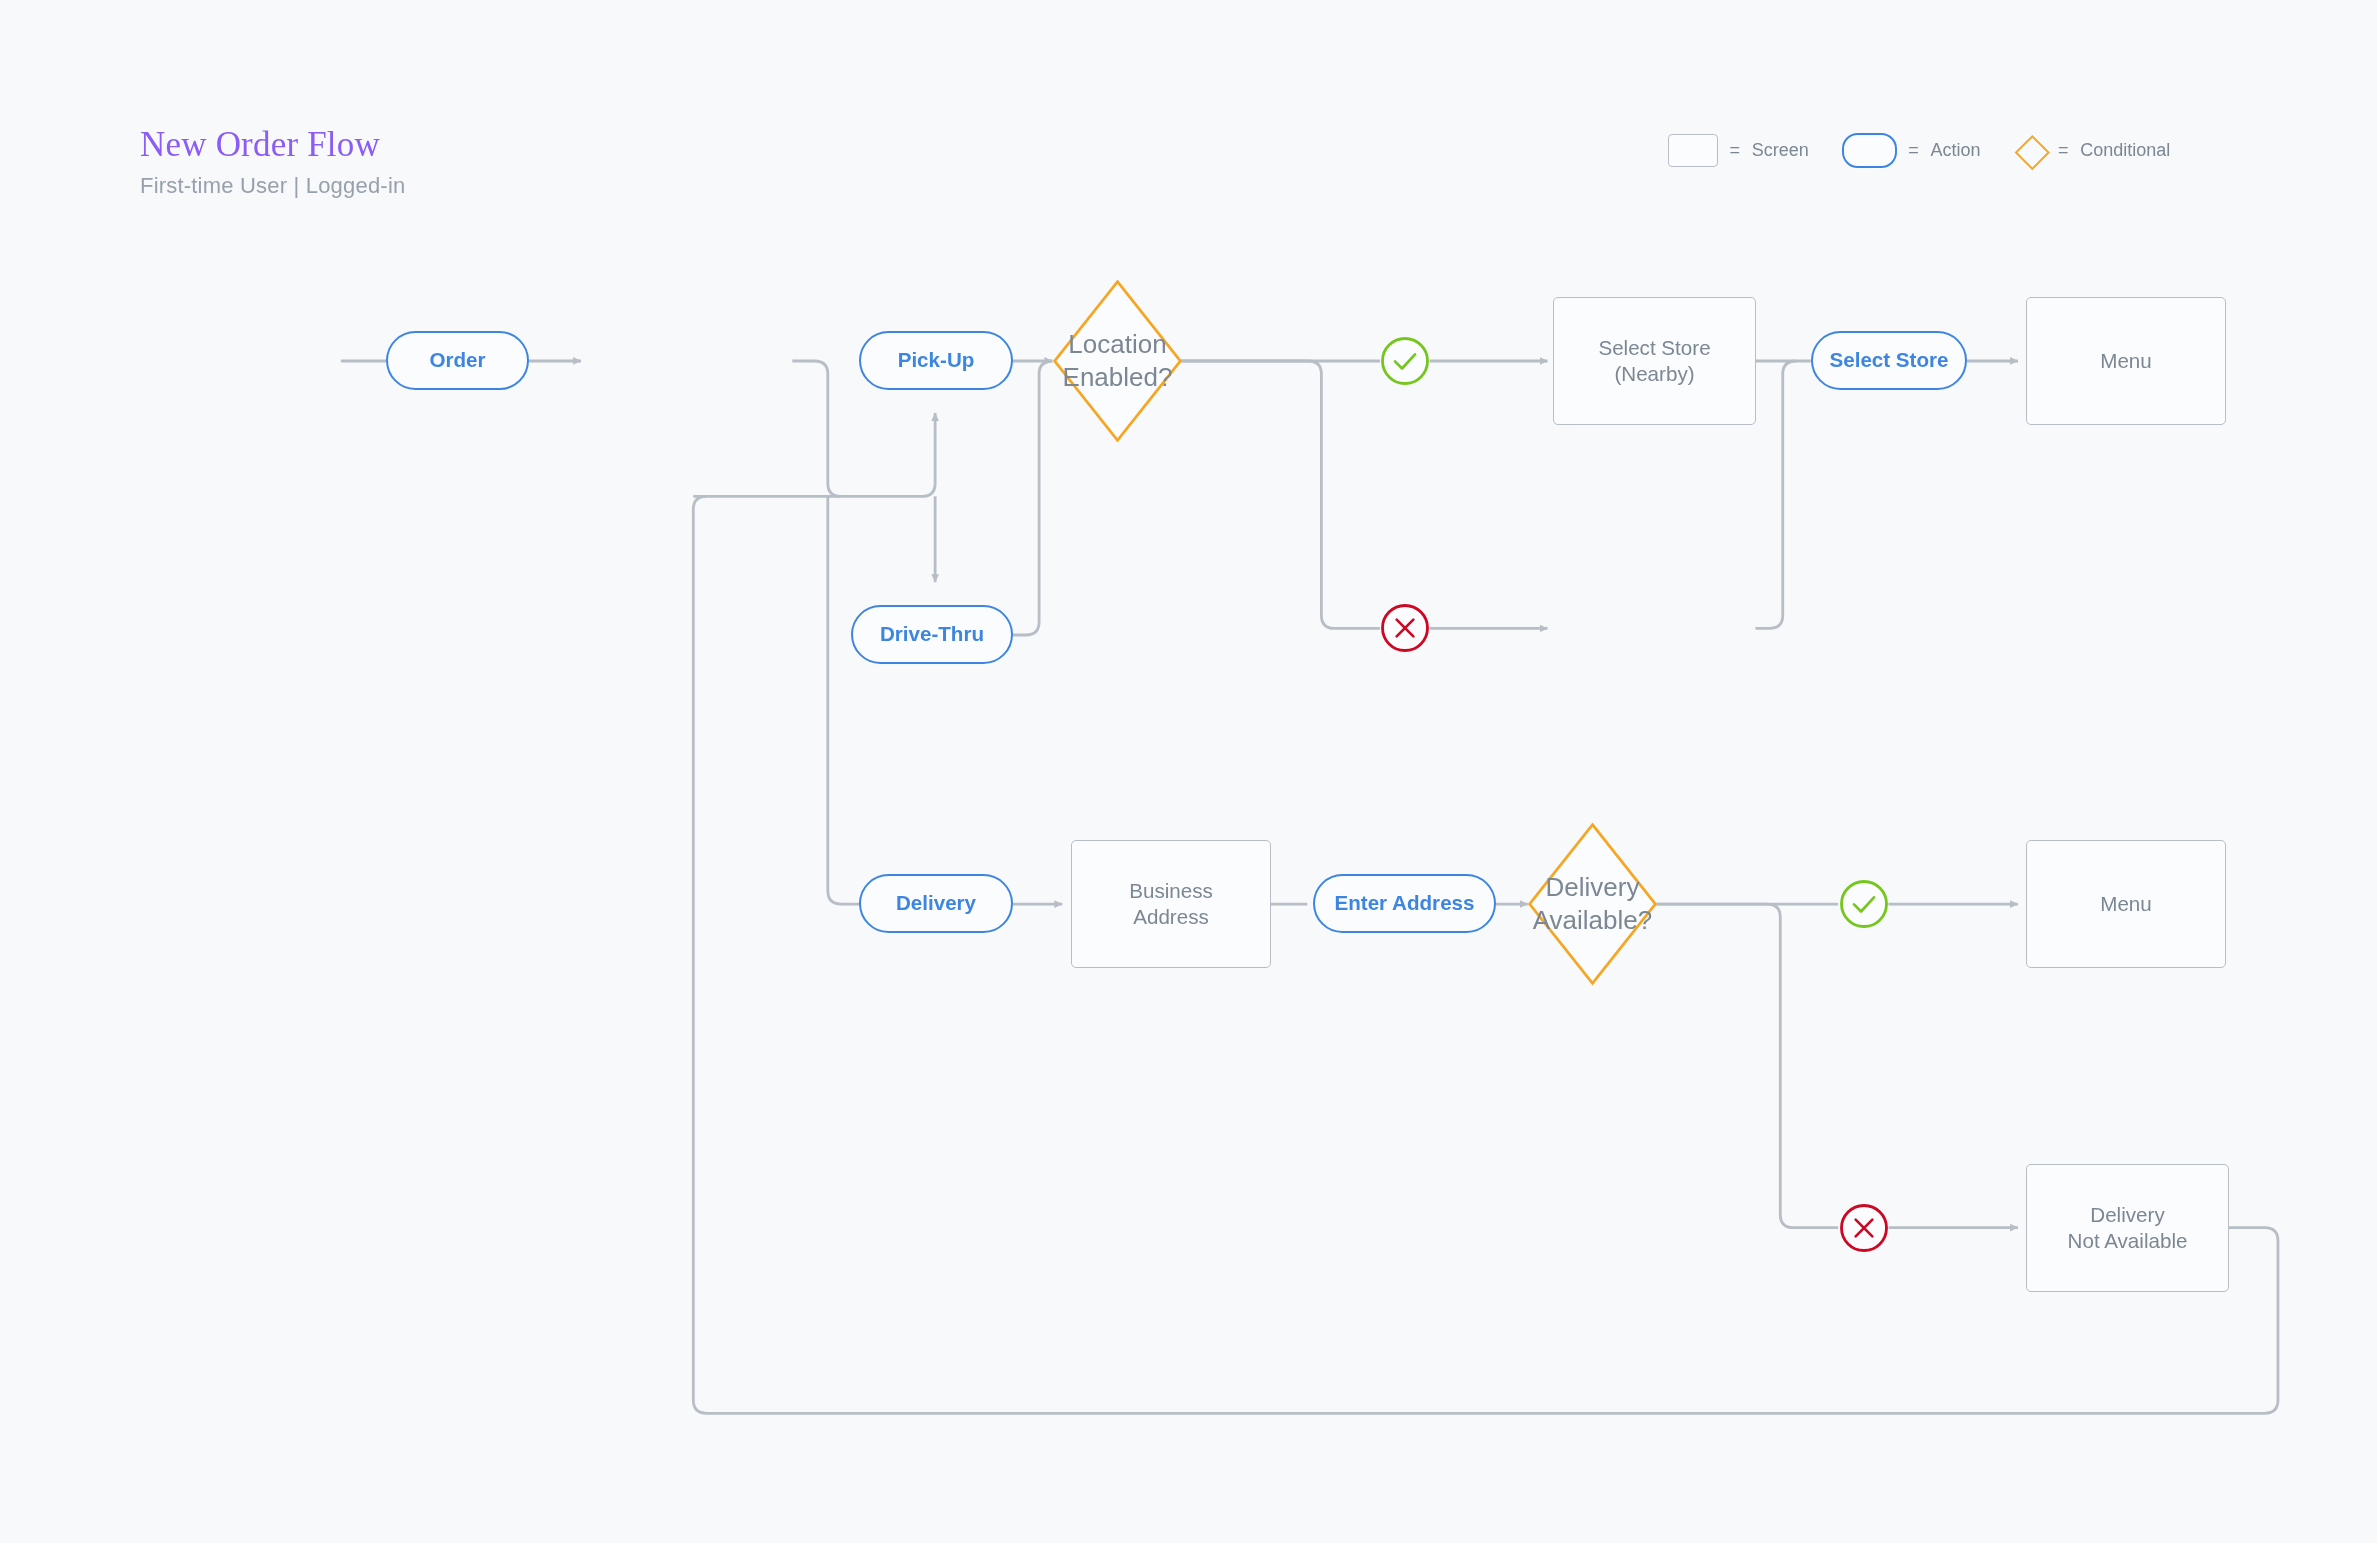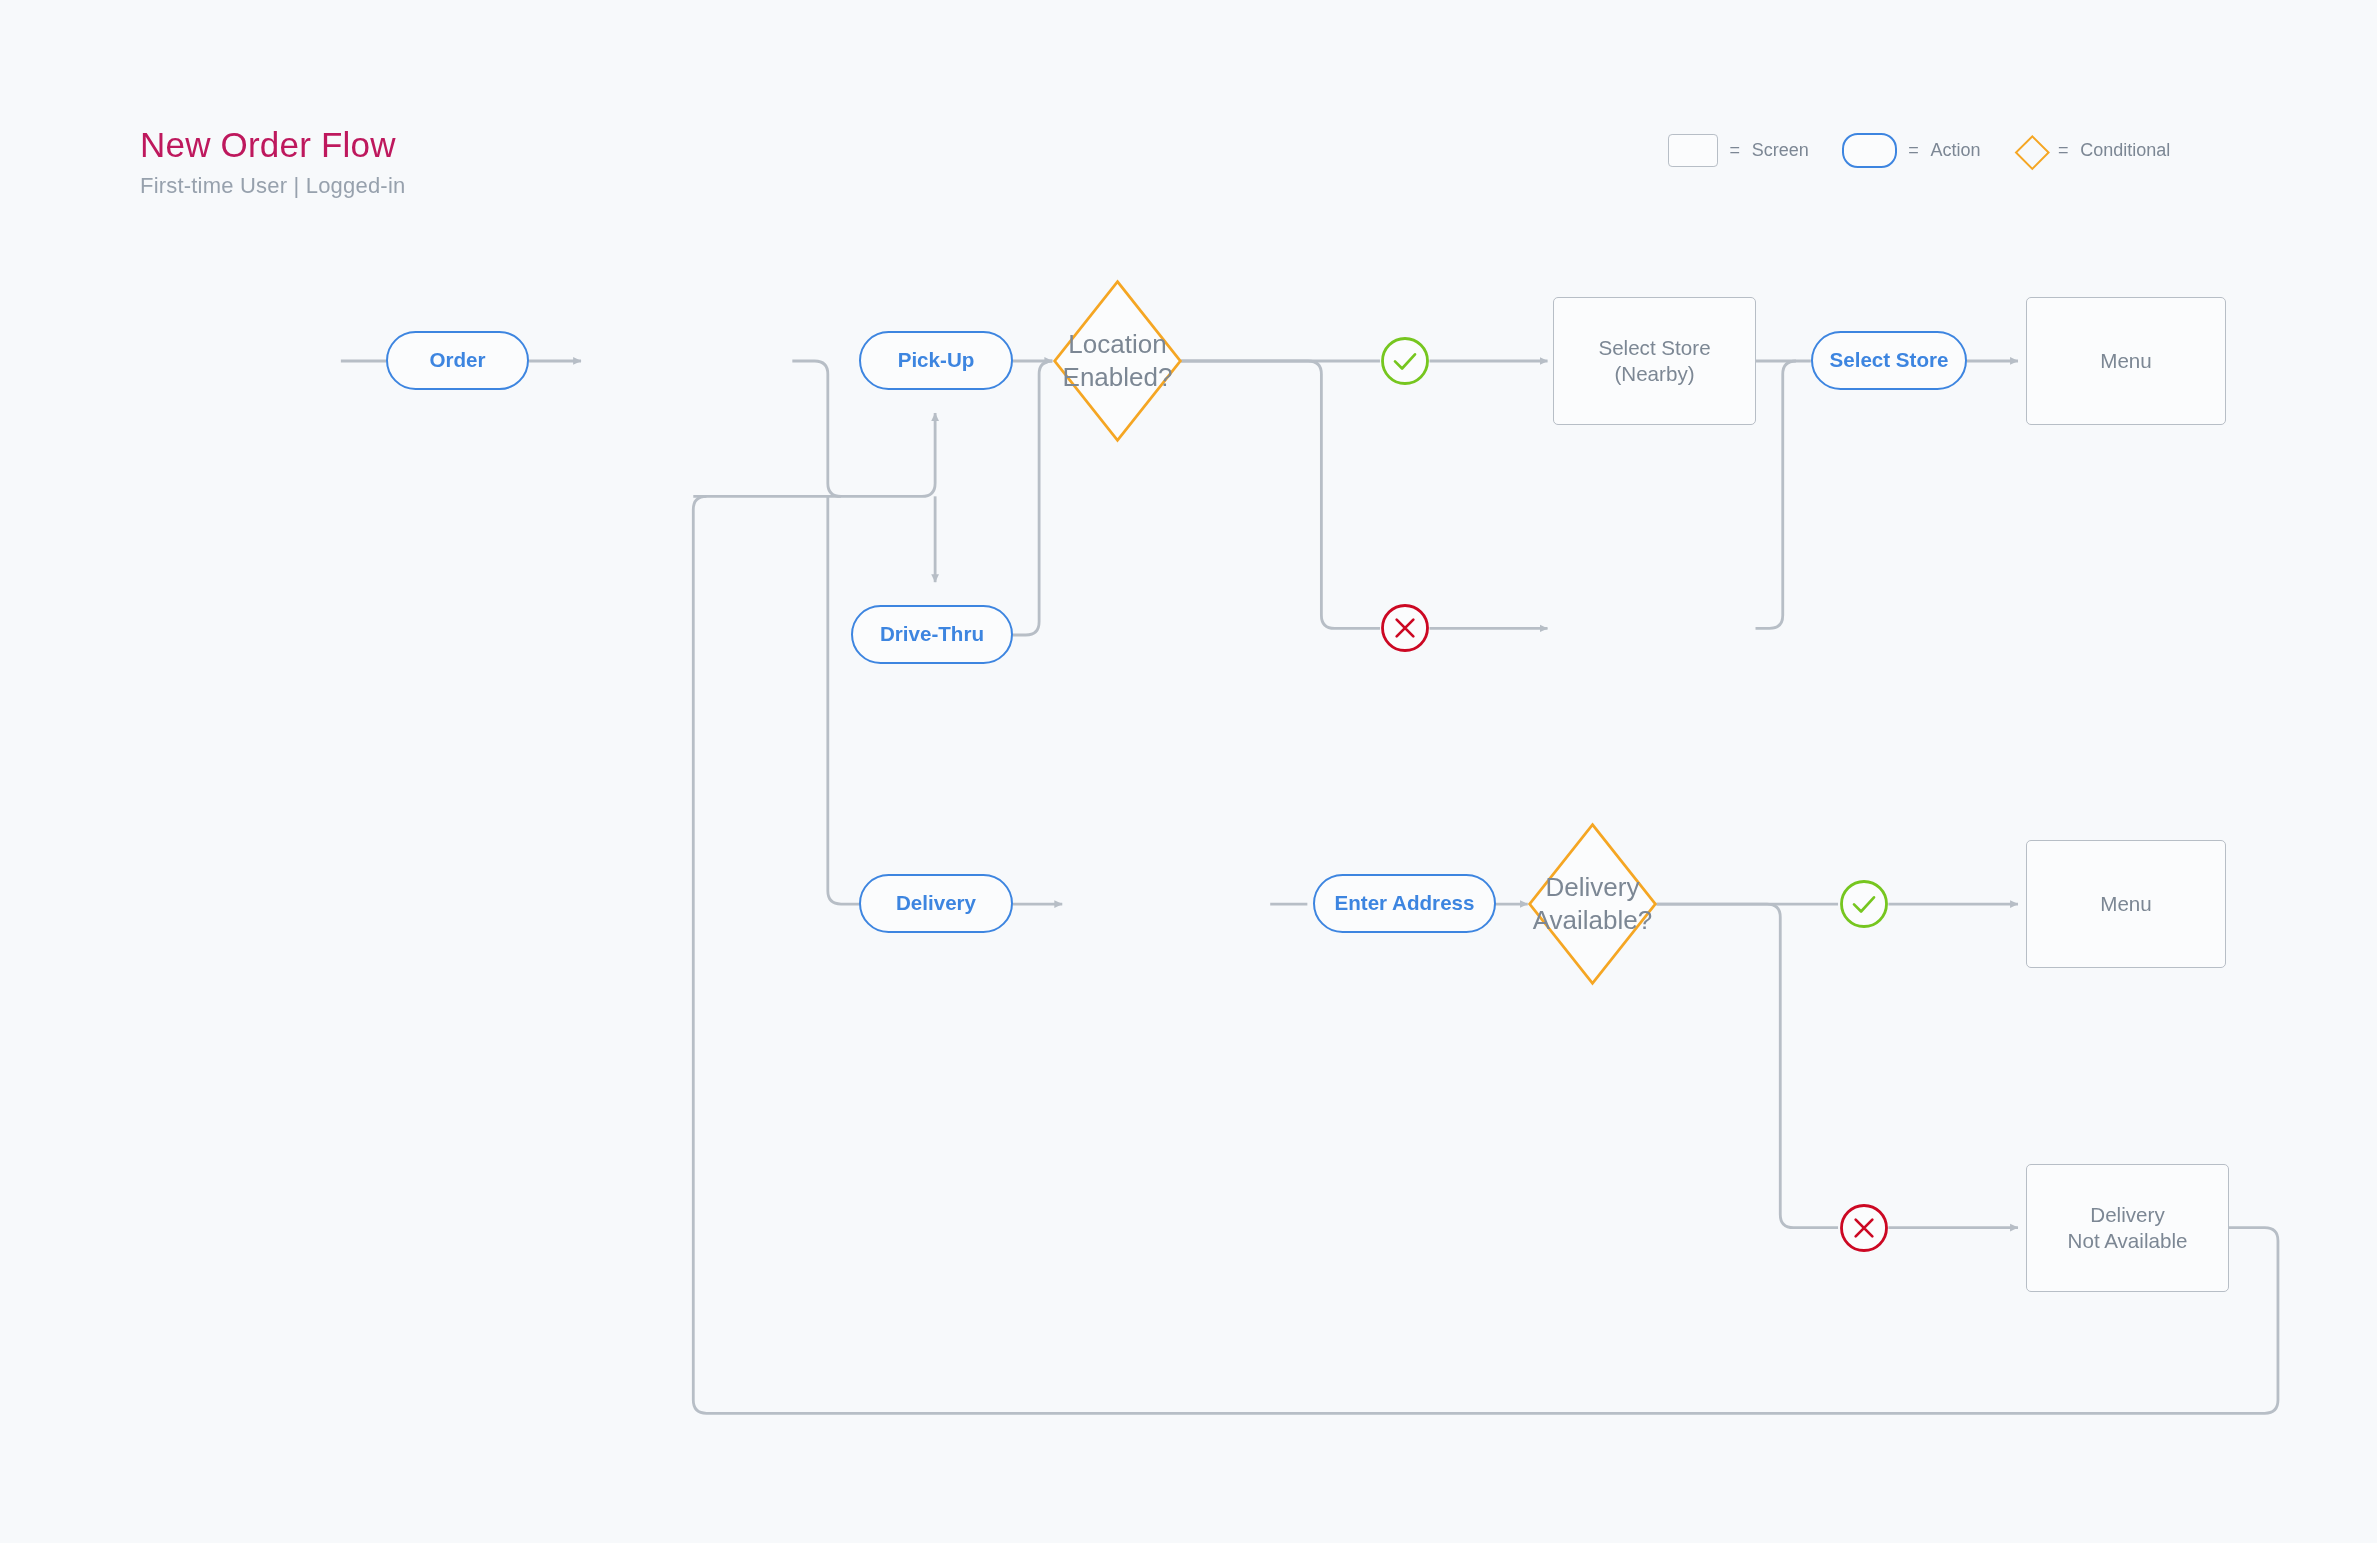--- a/index.html
+++ b/index.html
@@ -8,22 +8,23 @@
     background:#f7f9fb;
     font-family:"Liberation Sans", sans-serif;
     overflow:hidden;
     position:relative;
   }
   #stage{position:absolute;left:0;top:0;width:2377px;height:1544px;}
 
   
   .title{
     position:absolute;left:140px;top:125px;
-    font-size:35px;color:#be185d;font-weight:400;letter-spacing:0.2px;
+    font-size:35px;color:#8b5cf6;font-weight:400;letter-spacing:0.2px;
     white-space:nowrap;
+    font-family:Liberation Serif, serif;
   }
   .subtitle{
     position:absolute;left:140px;top:173px;
     font-size:22px;color:#97a1ad;font-weight:400;letter-spacing:0.2px;
     white-space:nowrap;
   }
 
   
   .legend{position:absolute;left:1668px;top:132px;height:36px;display:flex;align-items:center;}
   .legend-item{display:flex;align-items:center;}
@@ -196,20 +197,26 @@
   </div>
 
   <div class="node screen" style="left:2026px;top:297px;width:200px;height:128px;">
     <span>Menu</span>
   </div>
 
   <div class="node action" style="left:859px;top:874px;width:154px;height:59px;">
     <span>Delivery</span>
   </div>
 
+  <div class="node screen" style="left:1071px;top:840px;width:200px;height:128px;">
+    <span>
+      <span>Business</span><br>
+      <span>Address</span>
+    </span>
+  </div>
 
   <div class="node action" style="left:1313px;top:874px;width:183px;height:59px;">
     <span>Enter Address</span>
   </div>
 
   <div class="cond-wrap" style="left:1528px;top:823px;width:129px;height:162px;">
     <svg class="cond-shape" width="129" height="162" viewBox="0 0 156 196">
       <polygon points="78,2 154,98 78,194 2,98" fill="#fbfcfd" stroke="#f5a623" stroke-width="3.4"></polygon>
     </svg>
     <div class="cond-text">

